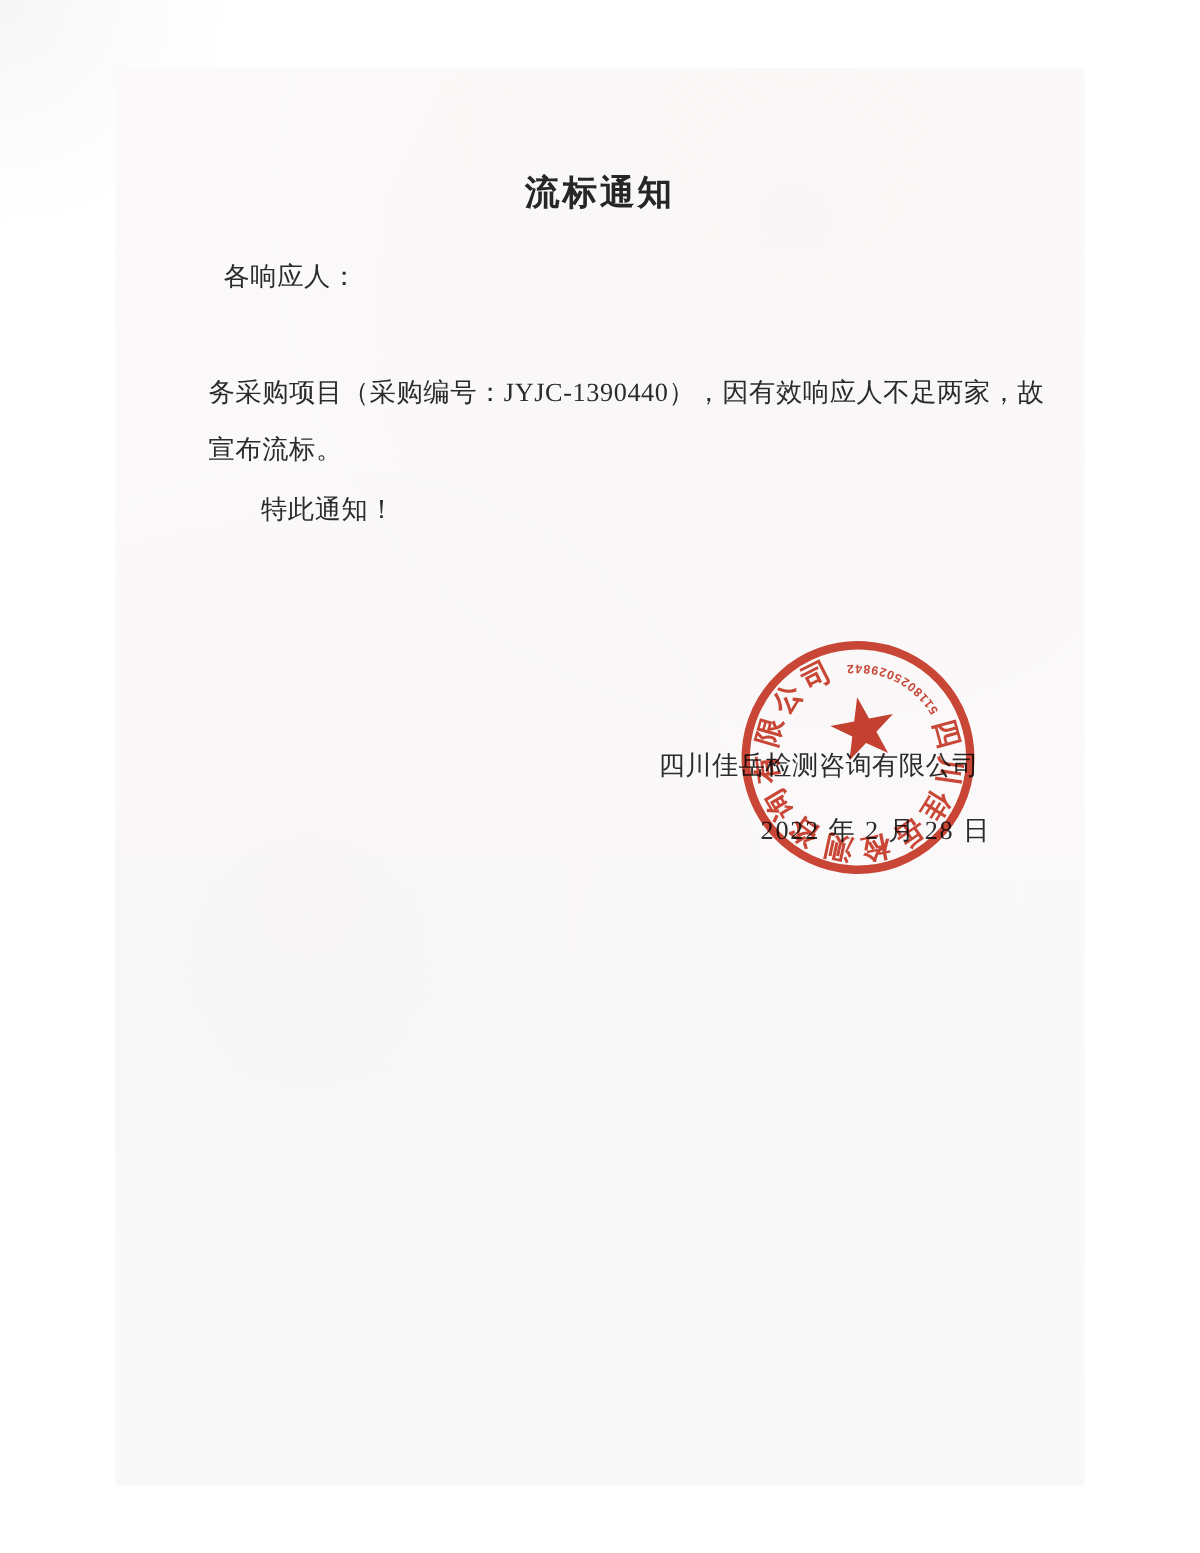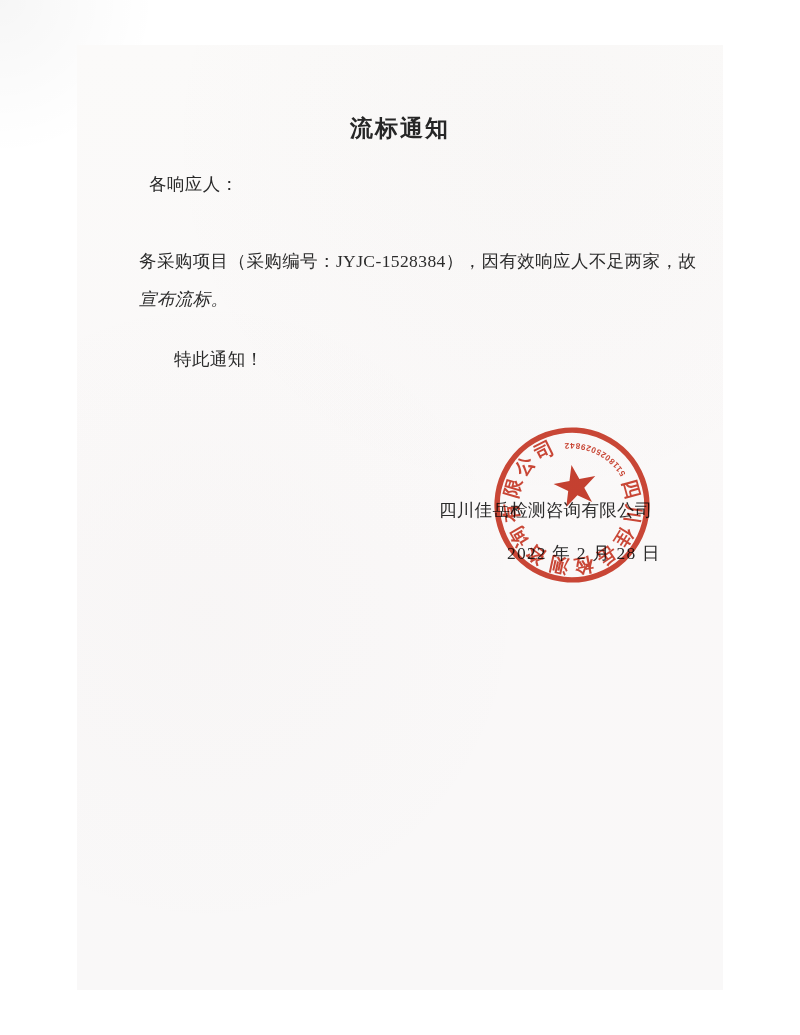--- a/index.html
+++ b/index.html
@@ -41,22 +41,22 @@
   .line {
     position: absolute;
     font-size: 17.5px;
     color: #2b2b2b;
     letter-spacing: 0.4px;
     white-space: nowrap;
   }
   .salutation { left: 62px;  top: 127px; margin-left: 10px; }
   .p-line-1   { left: 104px; top: 166px; }
   .p-line-2   { left: 62px;  top: 204px; }
-  .p-line-3   { left: 62px;  top: 242px; font-style: italic; }
-  .closing    { left: 97px;  top: 282px; margin-top: 20px; }
+  .p-line-3   { left: 62px;  top: 242px; }
+  .closing    { left: 97px;  top: 282px; }
   .sig-company { left: 362px; top: 453px; font-size: 17.5px; letter-spacing: 0.3px; }
   .sig-date    { left: 430px; top: 496px; font-size: 17.5px; letter-spacing: 1.2px; }
   .seal {
     position: absolute;
     left: 409px; top: 374px;
     width: 172px; height: 172px;
     mix-blend-mode: multiply;
     opacity: 0.93;
     pointer-events: none;
   }
@@ -80,21 +80,21 @@
 <body>
 
 <div class="scan-page">
   <div class="paper">
 
     <div class="doc-title">流标通知</div>
 
     <div class="line salutation">各响应人：</div>
 
 
-    <div class="line p-line-2">务采购项目（采购编号：JYJC-1528384），因有效响应人不足两家，故</div>
+    <div class="line p-line-2">务采购项目（采购编号：JYJC-1390440），因有效响应人不足两家，故</div>
 
     <div class="line p-line-3">宣布流标。</div>
 
     <div class="line closing">特此通知！</div>
 
     <div class="line sig-company">四川佳岳检测咨询有限公司</div>
 
     <div class="line sig-date">2022 年 2 月 28 日</div>
 
     <div class="seal">

